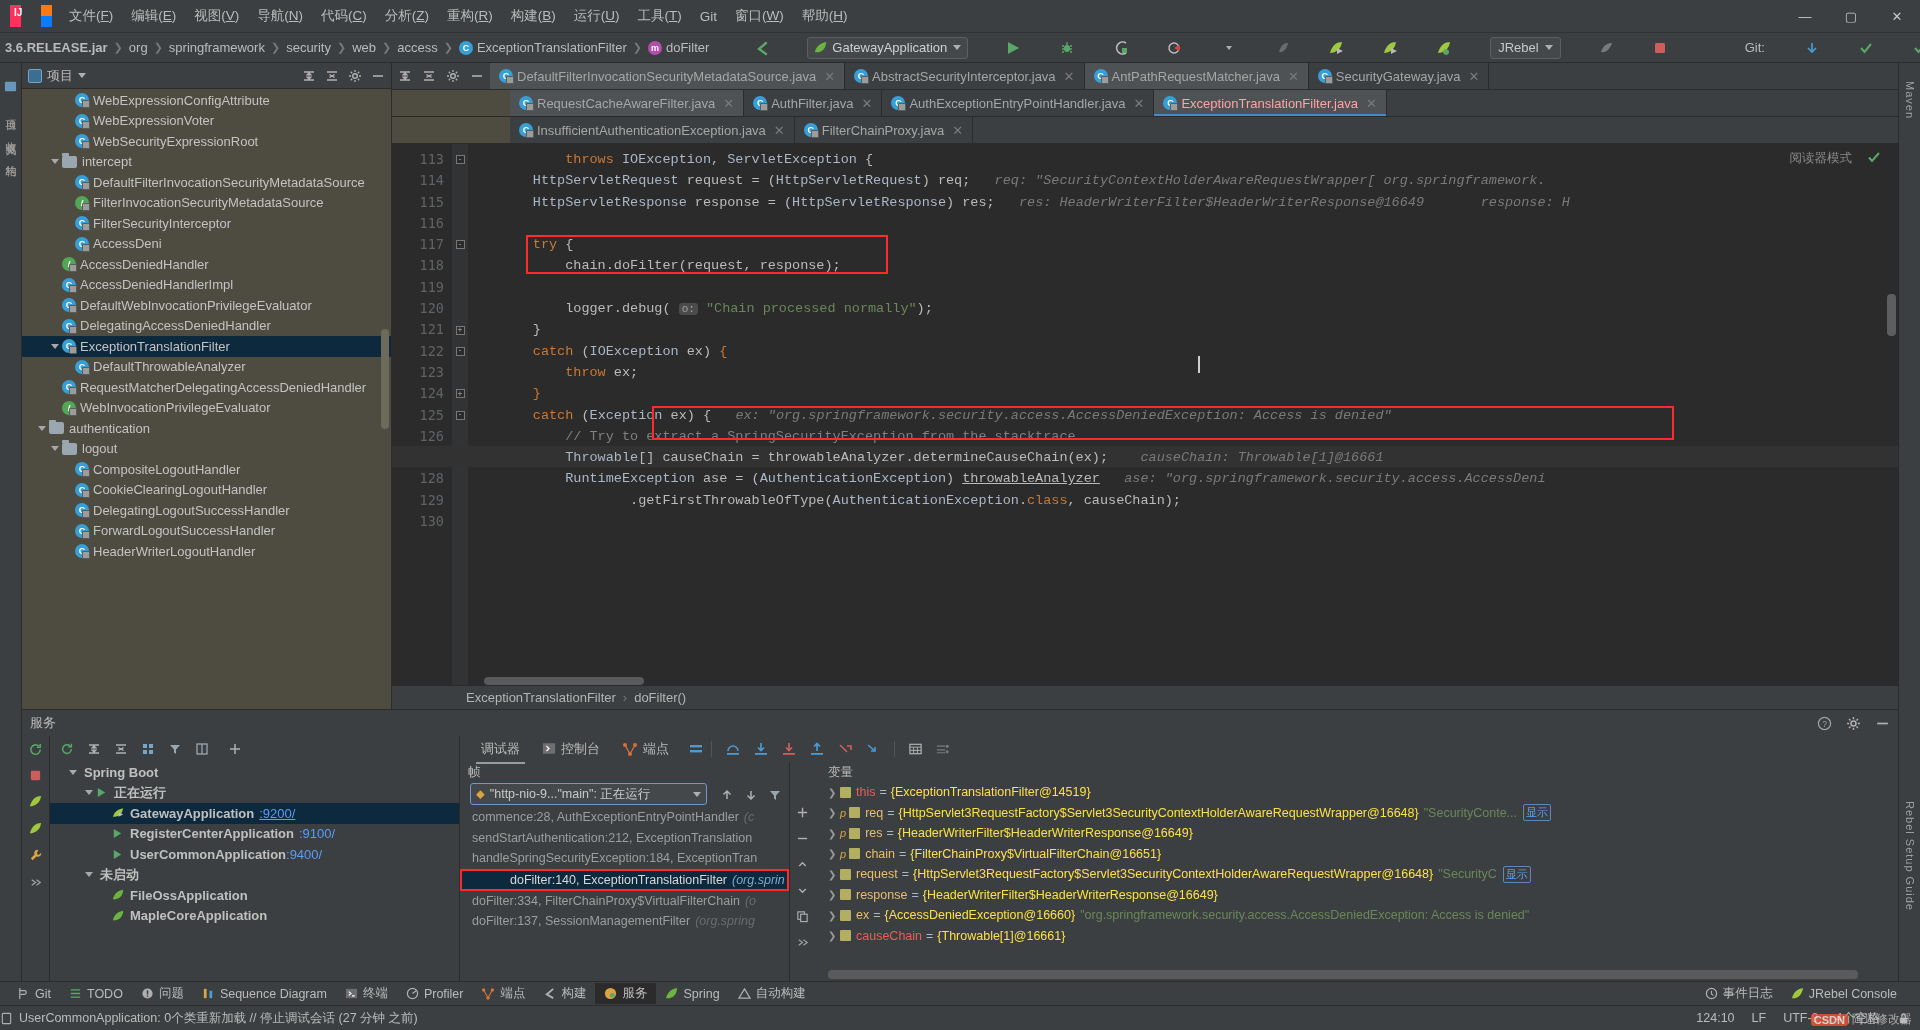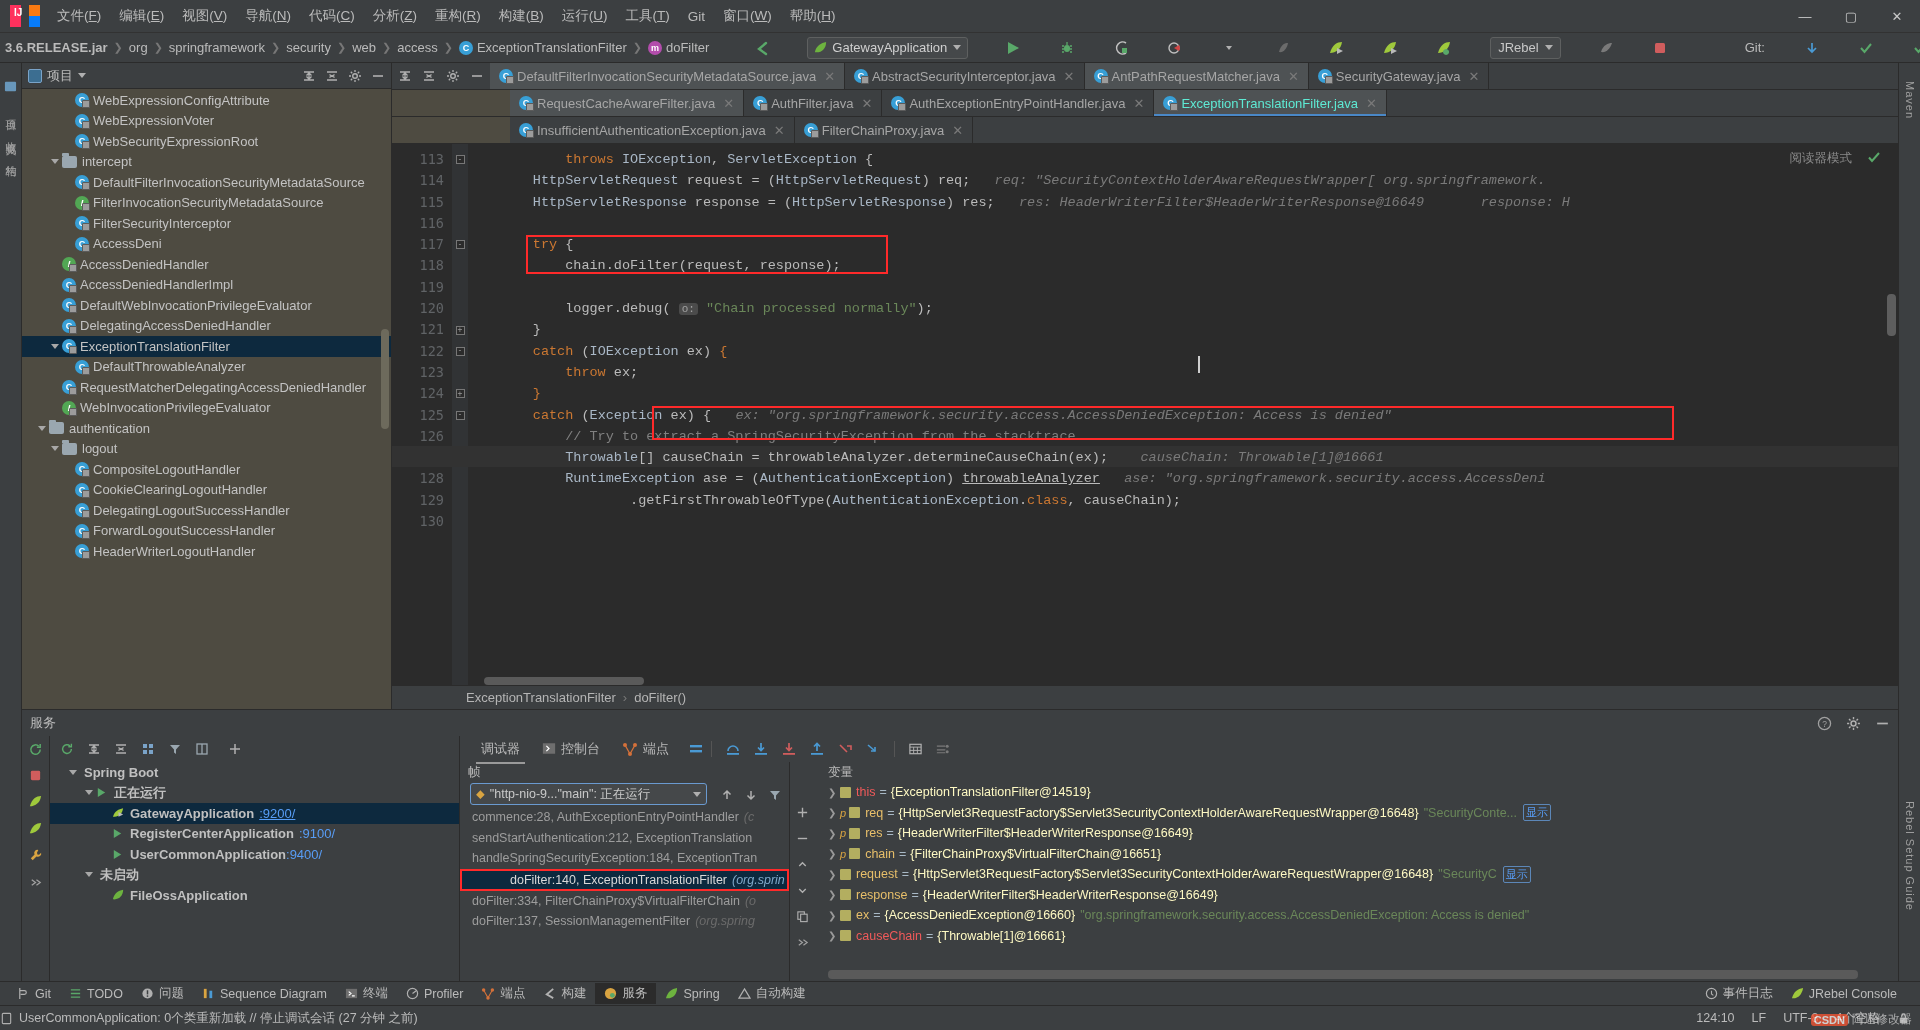--- a/index.html
+++ b/index.html
@@ -10,21 +10,21 @@
     font-size:13px; color:#bbbbbb;
     -webkit-font-smoothing:antialiased;
   }
   .app{ width:1920px; height:1030px; display:flex; flex-direction:column; position:relative;}
 
   
   .titlebar{
     height:33px; background:#3c3f41; display:flex; align-items:center;
     border-bottom:1px solid #323232; flex:0 0 33px; position:relative;
   }
-  .ij-logo{ width:30px; height:22px; margin:0 8px 0 10px; position:relative; flex:0 0 auto;}
+  .ij-logo{ width:42px; height:22px; margin:0 8px 0 10px; position:relative; flex:0 0 auto;}
   .ij-logo .q1{position:absolute;left:0;top:0;width:11px;height:11px;background:#fe315d;}
   .ij-logo .q2{position:absolute;right:0;top:0;width:11px;height:11px;background:#f97a12;}
   .ij-logo .q3{position:absolute;left:0;bottom:0;width:11px;height:11px;background:#fe315d;}
   .ij-logo .q4{position:absolute;right:0;bottom:0;width:11px;height:11px;background:#087cfa;}
   .ij-logo .lj{position:absolute;left:4px;top:2px;color:#fff;font-size:10px;font-weight:bold;z-index:3;}
   .menu{ display:flex; align-items:center; height:33px;}
   .menu-item{ padding:4px 9px; color:#bbbbbb; font-size:13.5px; white-space:nowrap; cursor:default;}
   .menu-item u{ text-decoration:underline; }
   .win-title{
     position:absolute; left:0; right:0; text-align:center; color:#8c8c8c;
@@ -109,21 +109,21 @@
 
   
   .editor{ flex:1 1 auto; display:flex; flex-direction:column; min-width:0; background:#2b2b2b;}
   .tabrow{ display:flex; background:#3c3f41; height:27px; align-items:stretch; flex:0 0 27px;
            overflow:hidden; border-bottom:1px solid #2b2b2b;}
   .tab{ display:flex; align-items:center; padding:0 9px; font-size:13px; color:#a6a6a6;
         border-right:1px solid #2b2b2b; white-space:nowrap; max-width:360px; position:relative;}
   .tab.light{ background:#4e5254; }
   .tab.dark{ background:#3c3f41; }
   .tab.activeblue{ background:#4e5254; color:#6fb2e0;}
-  .tab.activeblue .tabname{ color:#5eead4;}
+  .tab.activeblue .tabname{ color:#fca5a5;}
   .tab .tabname{ margin-right:8px;}
   .tab .x{ color:#7a7a7a; font-size:13px; margin-left:auto;}
   .tab .underline{ position:absolute;left:0;right:0;bottom:0;height:2px;background:#4a88c7;}
   .tabtools{ display:flex; align-items:center; padding:0 6px; gap:10px; flex:0 0 auto;}
 
   .code-wrap{ flex:1 1 auto; position:relative; background:#2b2b2b; overflow:hidden; min-height:0;}
   .code{ display:flex; font-family:"DejaVu Sans Mono","Liberation Mono",monospace; font-size:13.5px;
          line-height:21.3px; height:100%; }
   .gutter{ width:60px; flex:0 0 60px; text-align:right; color:#606366; padding-top:5px;
            background:#2b2b2b; user-select:none;}
@@ -192,21 +192,21 @@
              padding-top:44px; gap:13px;}
   .vars{ flex:1 1 auto; display:flex; flex-direction:column; min-width:0;}
   .vrow{ height:20.5px; font-size:12.5px; color:#bbbbbb; display:flex; align-items:center;
          white-space:nowrap; padding-left:14px; overflow:hidden;}
   .vexp{ width:12px;flex:0 0 12px;color:#9a9a9a;font-size:10px;}
   .vicon2{ width:11px;height:11px;flex:0 0 11px;margin-right:5px;background:#b3ae60;border-radius:1px;
            display:inline-block; position:relative;}
   .vname{ color:#e8bf6a;}
   .vname.red{ color:#f05a5a;}
   .veq{ color:#a9b9c6; margin:0 4px;}
-  .vval{ color:#fef9c3;}
+  .vval{ color:#fde047;}
   .vstr{ color:#6a8759;}
   .vmore{ color:#589df6; font-size:11px; border:1px solid #5c87b8; border-radius:2px; padding:0 2px;
           margin-left:6px;}
   .vscroll{ height:9px; background:#5a5a5a; border-radius:4px; margin:2px 40px 2px 14px;}
 
   
   .toolbar-bottom{ height:24px; background:#3c3f41; display:flex; align-items:center; flex:0 0 24px;
                    border-top:1px solid #2b2b2b; padding-left:8px; font-size:12.5px; color:#bbb;}
   .tbb{ display:flex;align-items:center; gap:5px; padding:2px 9px; white-space:nowrap;}
   .tbb.on{ background:#2b2b2b;}
@@ -937,20 +937,30 @@
                 </div>
                 <div class="srow">
                   <span style="display:inline-block;width:48px;flex:0 0 48px;"></span>
                   <span class="arrow"></span>
                   <span style="flex:0 0 14px;margin-right:4px;">
                     <svg width="12" height="12" viewBox="0 0 14 14">
                       <path d="M1 12 C3 5 7 2 13 1 C13 8 8 13 1 12Z" fill="#6db33f"></path>
                     </svg>
                   </span>
                   <b>FileOssApplication</b>
+                </div>
+                <div class="srow">
+                  <span style="display:inline-block;width:48px;flex:0 0 48px;"></span>
+                  <span class="arrow"></span>
+                  <span style="flex:0 0 14px;margin-right:4px;">
+                    <svg width="12" height="12" viewBox="0 0 14 14">
+                      <path d="M1 12 C3 5 7 2 13 1 C13 8 8 13 1 12Z" fill="#6db33f"></path>
+                    </svg>
+                  </span>
+                  <b>MapleCoreApplication</b>
                 </div>
               </div>
           </div>
 
           <div class="dbg">
             <div class="dbg-tabs">
               <div class="dtab active">
                 <span>调试器</span>
               </div>
               <div class="dtab">

